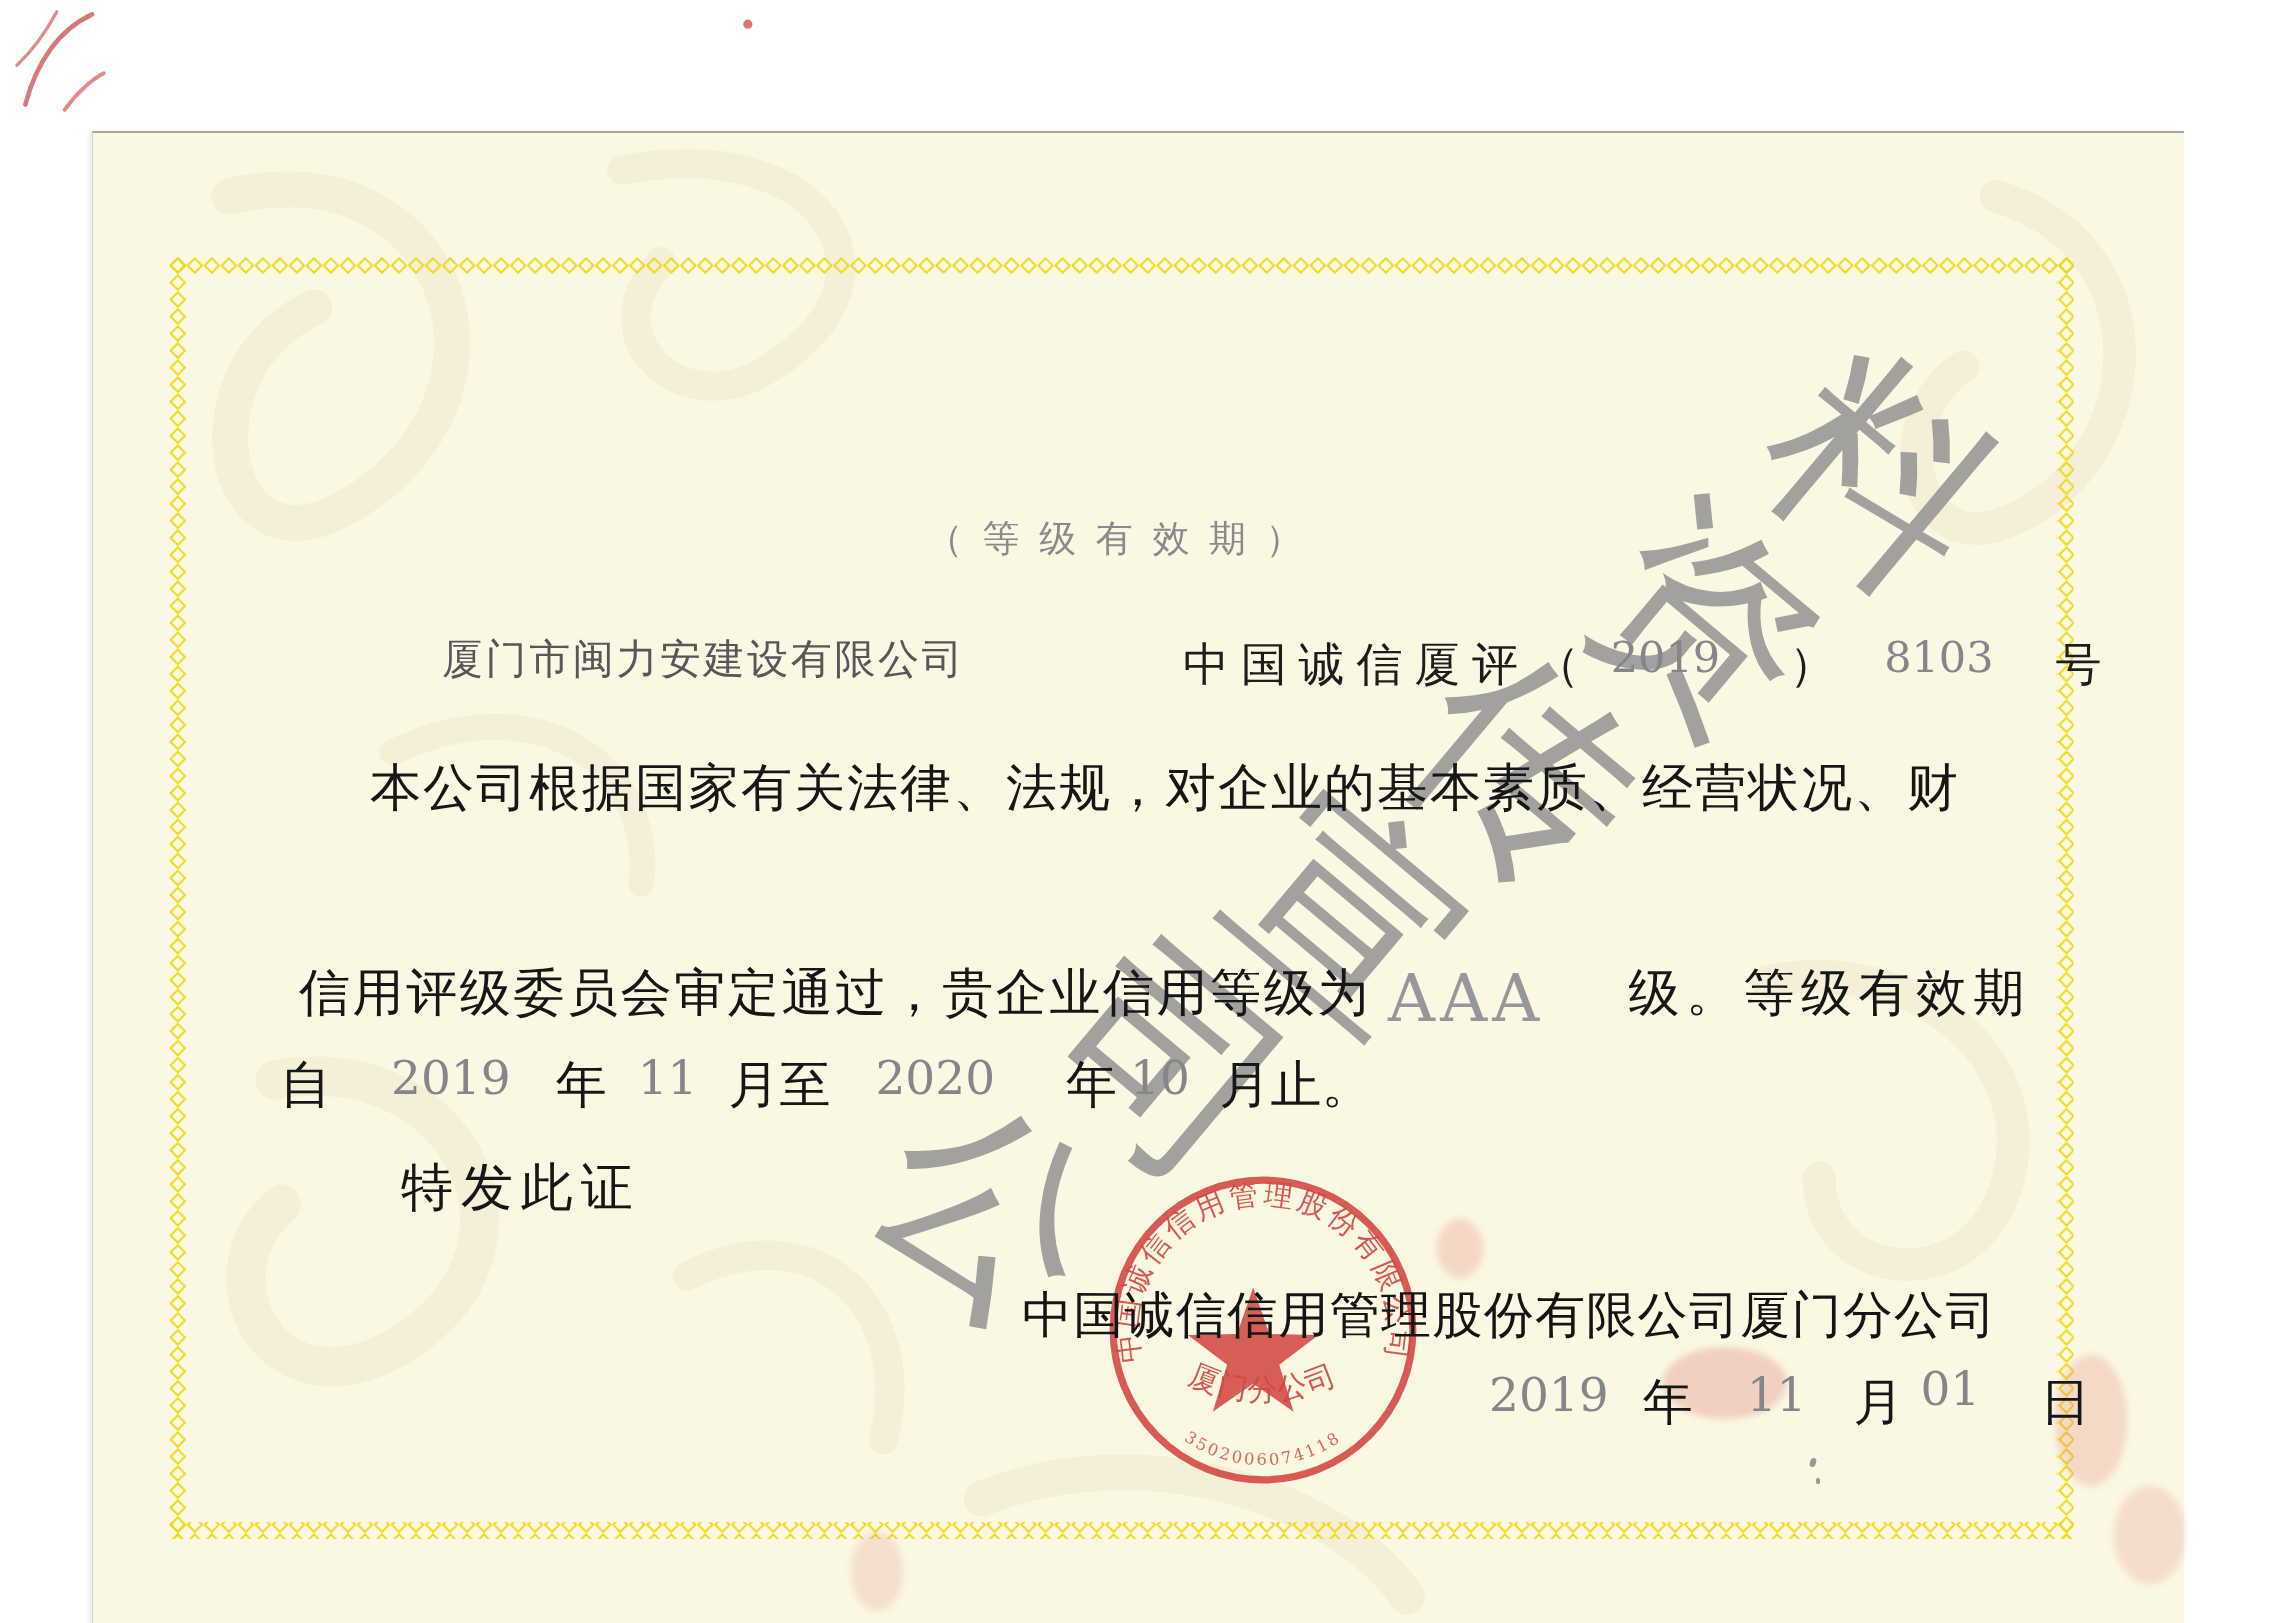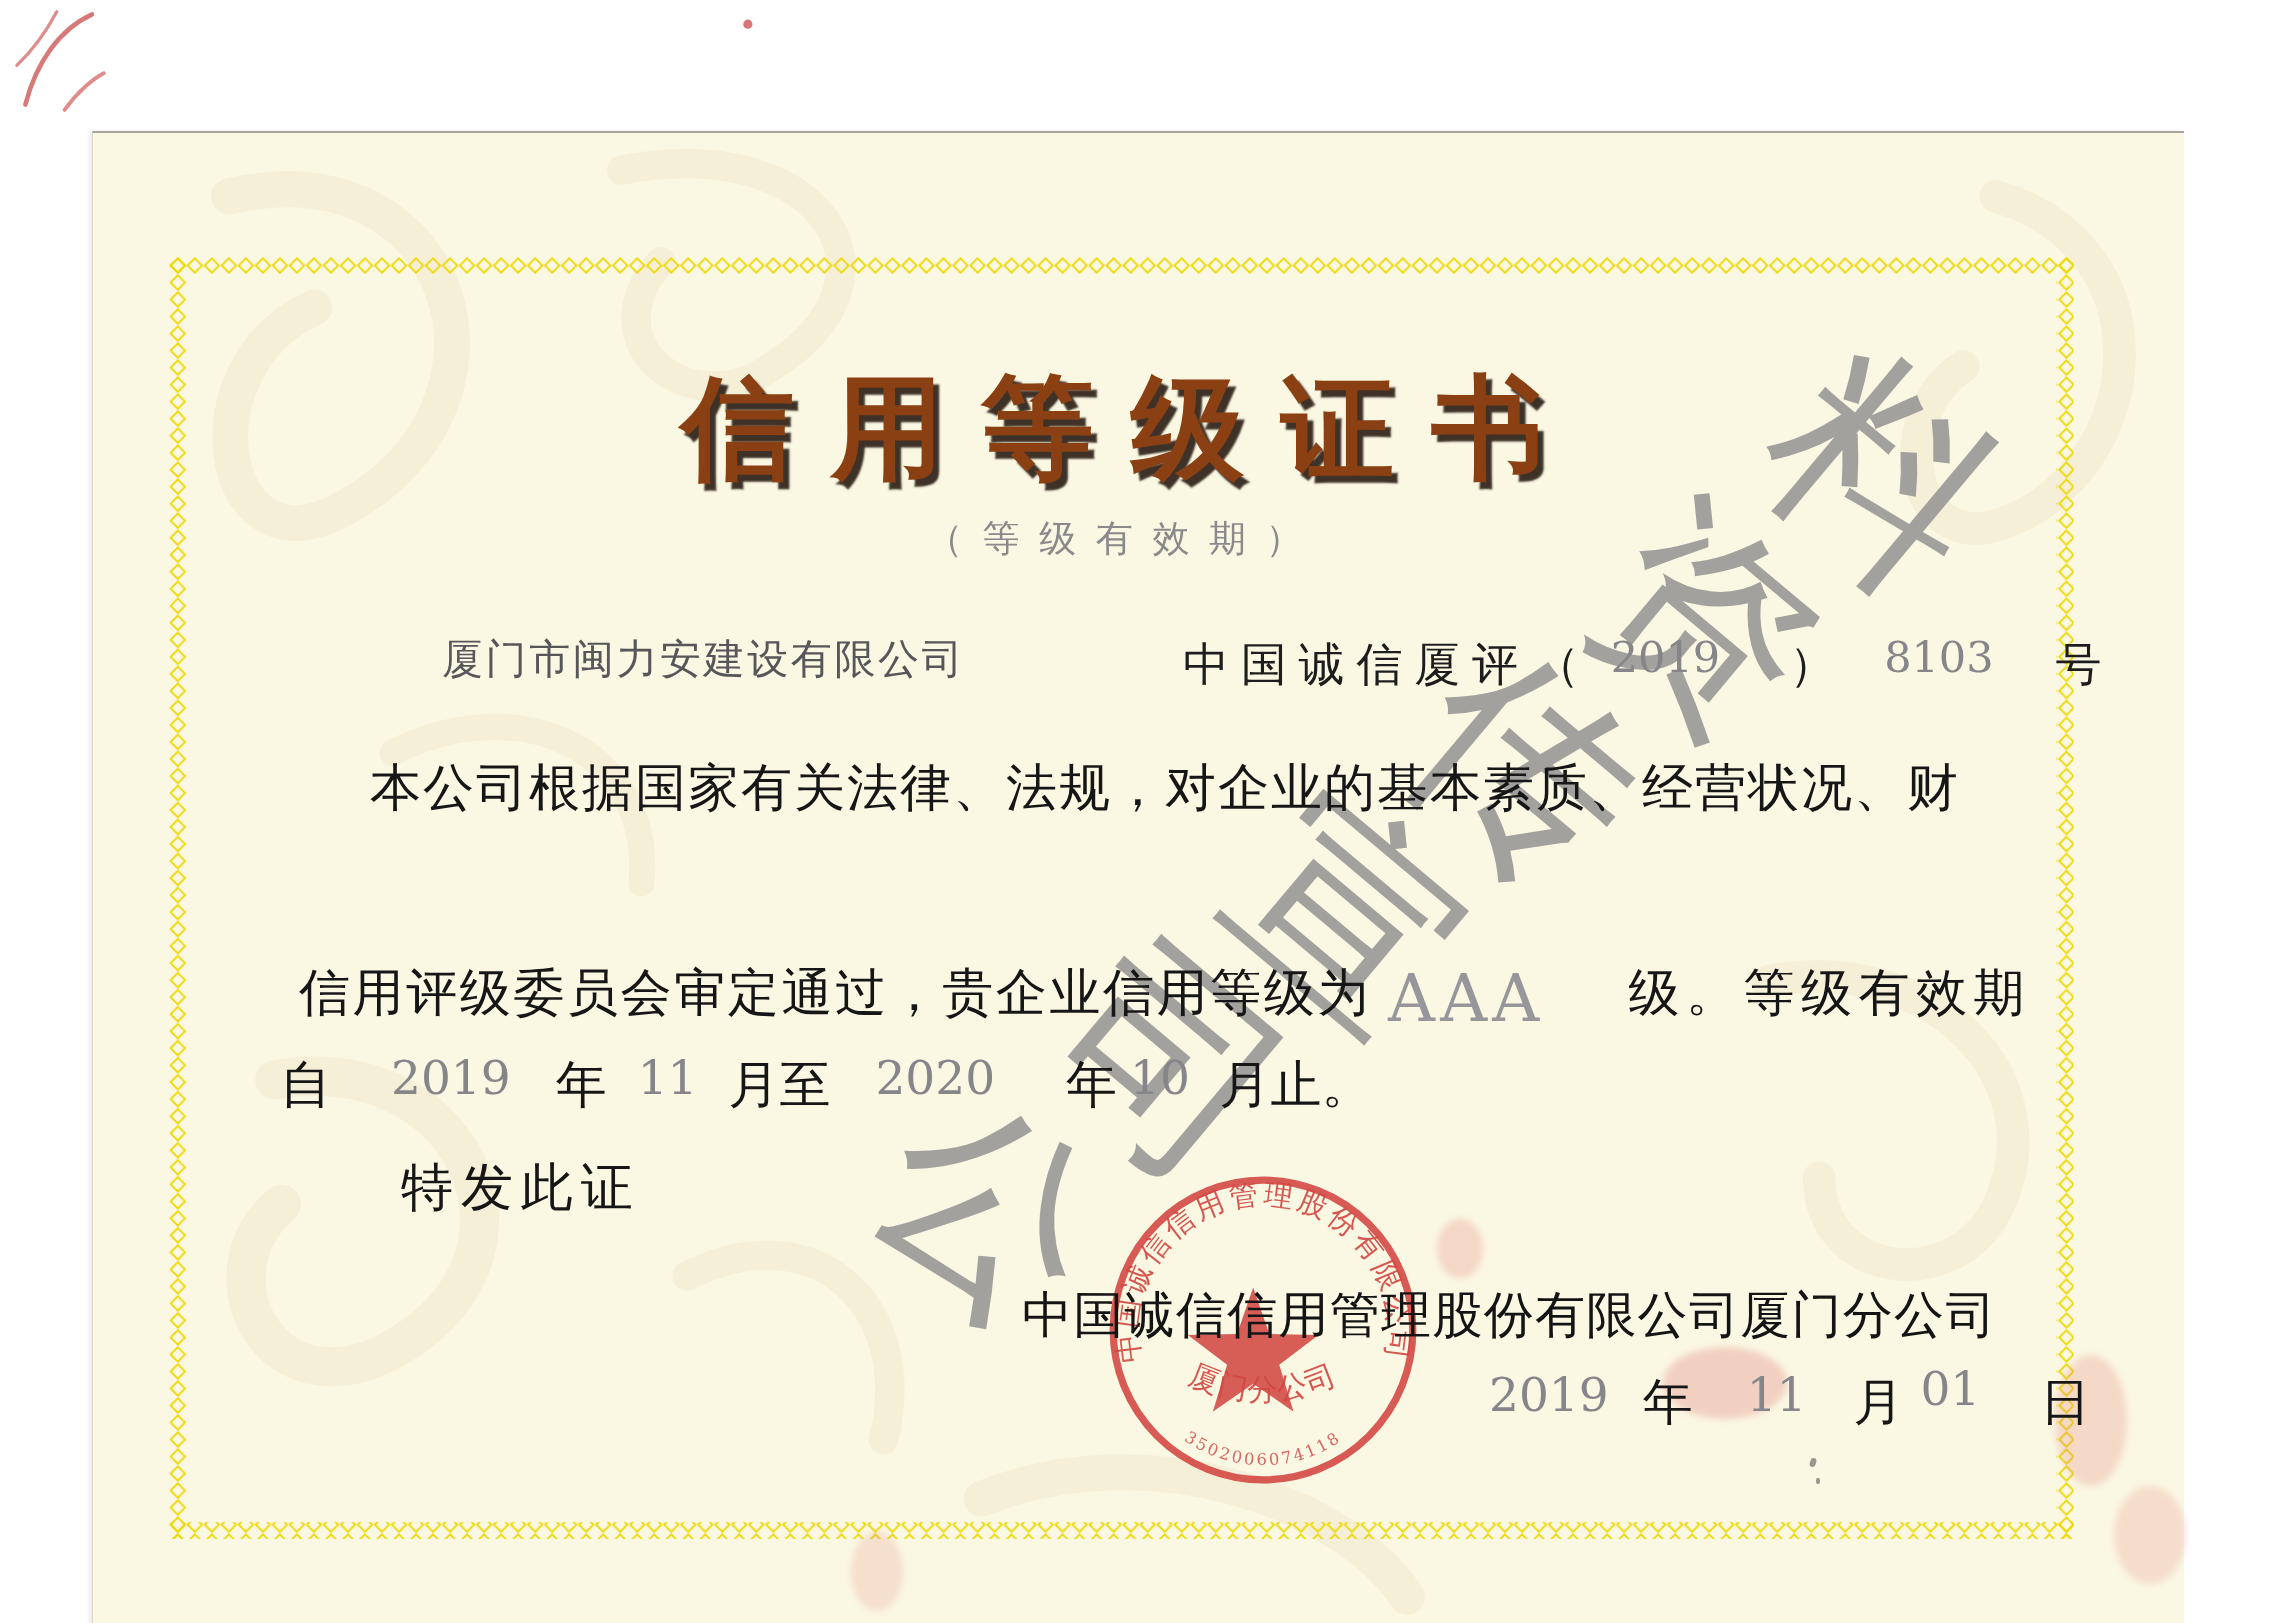--- a/index.html
+++ b/index.html
@@ -108,21 +108,20 @@
       <textPath href="#ringPath" startOffset="50%" text-anchor="middle">中国诚信信用管理股份有限公司</textPath>
     </text>
     <text font-size="46" letter-spacing="2" fill="#cf3a36" fill-opacity=".92" font-family="DejaVu Serif, Liberation Serif, serif">
       <textPath href="#innerPath" startOffset="50%" text-anchor="middle">厦门分公司</textPath>
     </text>
     <text font-size="25" letter-spacing="4" fill="#d24a46" fill-opacity=".9" font-family="DejaVu Serif, Liberation Serif, serif">
       <textPath href="#serialPath" startOffset="50%" text-anchor="middle">3502006074118</textPath>
     </text>
   </svg>
 
-  <div class="title">信用等级证书</div>
   <div class="subtitle">（等级有效期）</div>
 
   <div class="company">厦门市闽力安建设有限公司</div>
   <div class="certno">
     <span class="prefix">中国诚信厦评</span><span style="margin-left:3.9px;">（</span><span class="gray-num" style="margin-left:31px;font-size:43px;">2019</span><span style="margin-left:69px;">）</span><span class="gray-num" style="margin-left:49px;font-size:43px;">8103</span><span style="margin-left:62px;">号</span>
   </div>
 
   <div class="bodyline" style="left:370px;top:754px;letter-spacing:2px;font-family:Liberation Mono, monospace;">本公司根据国家有关法律、法规，对企业的基本素质、经营状况、财</div>
   <div class="bodyline" style="left:275px;top:950px;letter-spacing:2.6px;margin-left:24px;">
     <span>信用评级委员会审定通过，贵企业信用等级为</span><span class="rating" style="margin-left:17px;">AAA</span><span style="margin-left:84px;letter-spacing:6.5px;">级。等级有效期</span>

